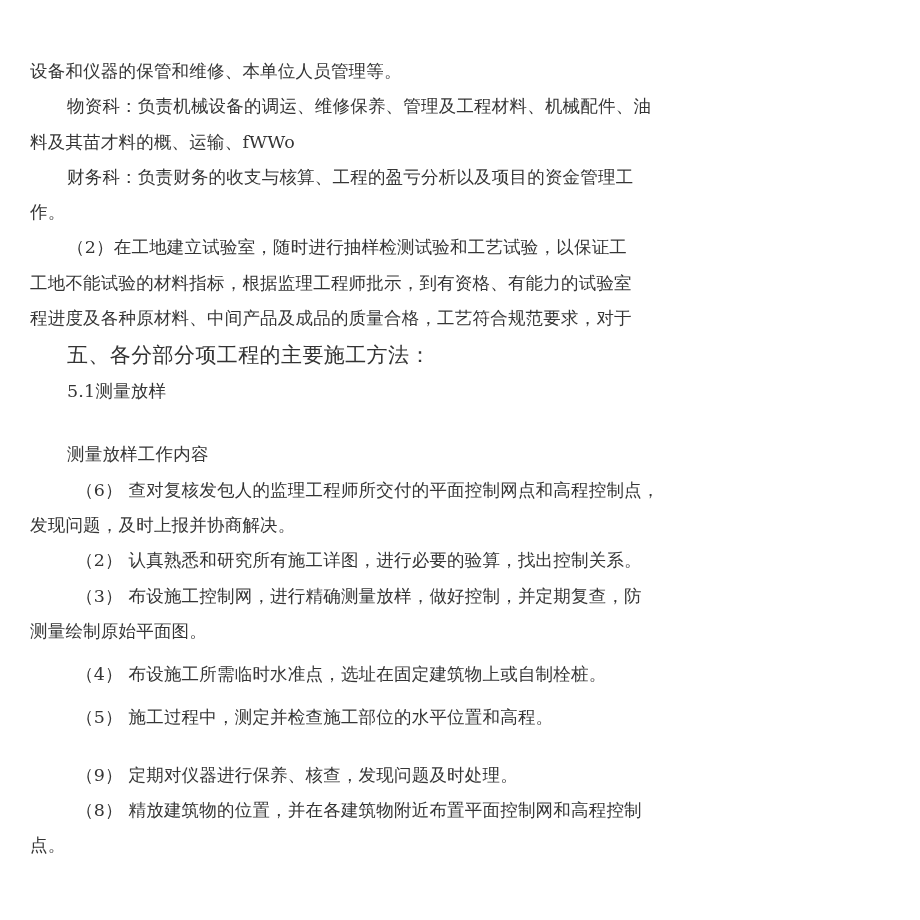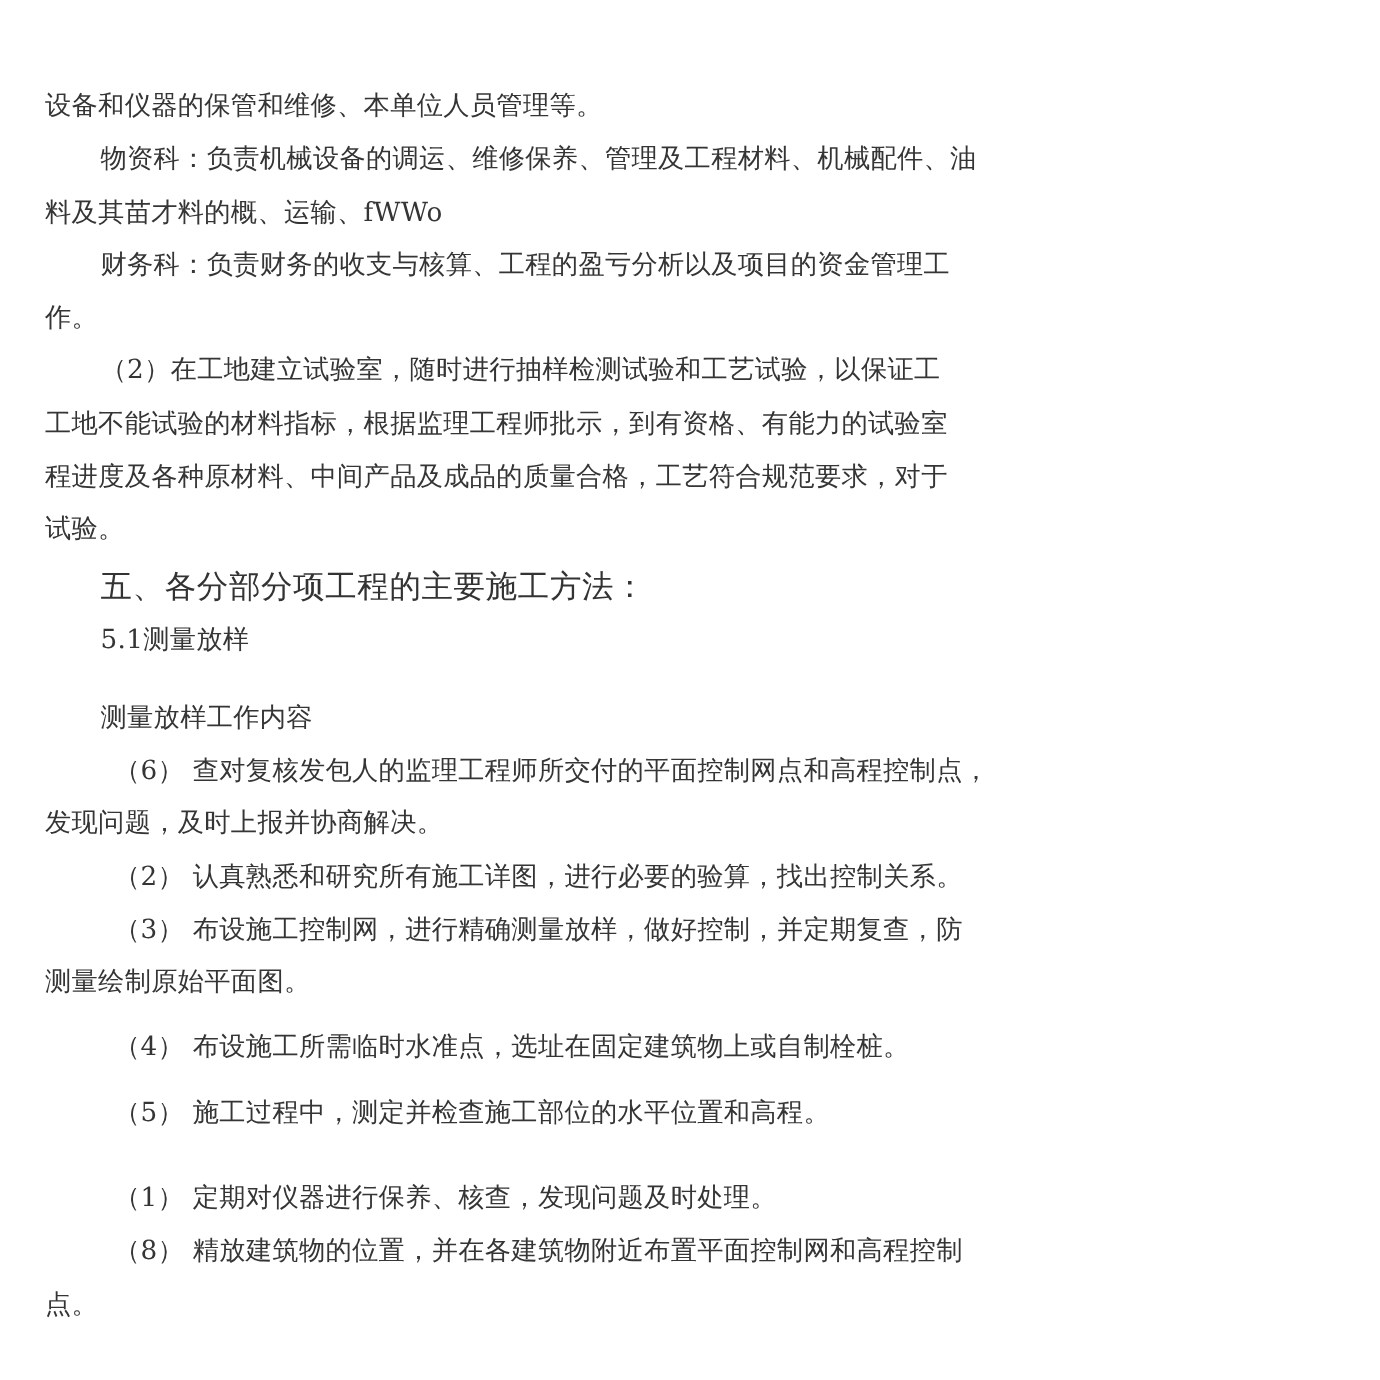--- a/index.html
+++ b/index.html
@@ -49,60 +49,59 @@
     letter-spacing: 0.4px;
   }
   
   .ln.subhead {
     padding-left: 37px;
     font-size: 17.5px;
     line-height: 34px;
   }
   
   .gap-sm { margin-top: 8px; }
-  .gap-md { margin-top: 18px; }
+  .gap-md { margin-top: 29px; }
   .gap-lg { margin-top: 22px; }
 </style>
 </head>
 <body>
 
 <div class="page">
   <div class="text-body">
 
     <div class="ln">设备和仪器的保管和维修、本单位人员管理等。</div>
 
     <div class="ln ind2">物资科：负责机械设备的调运、维修保养、管理及工程材料、机械配件、油</div>
     <div class="ln">料及其苗才料的概、运输、fWWo</div>
 
     <div class="ln ind2">财务科：负责财务的收支与核算、工程的盈亏分析以及项目的资金管理工</div>
     <div class="ln">作。</div>
 
     <div class="ln ind2">（2）在工地建立试验室，随时进行抽样检测试验和工艺试验，以保证工</div>
     <div class="ln">工地不能试验的材料指标，根据监理工程师批示，到有资格、有能力的试验室</div>
     <div class="ln">程进度及各种原材料、中间产品及成品的质量合格，工艺符合规范要求，对于</div>
-    <div class="ln">试验。</div>
 
     <div class="ln heading">五、各分部分项工程的主要施工方法：</div>
 
     <div class="ln subhead">5.1测量放样</div>
 
     <div class="ln ind2 gap-md">测量放样工作内容</div>
 
     <div class="ln ind25">（6） 查对复核发包人的监理工程师所交付的平面控制网点和高程控制点，</div>
     <div class="ln">发现问题，及时上报并协商解决。</div>
 
     <div class="ln ind25">（2） 认真熟悉和研究所有施工详图，进行必要的验算，找出控制关系。</div>
 
     <div class="ln ind25">（3） 布设施工控制网，进行精确测量放样，做好控制，并定期复查，防</div>
     <div class="ln">测量绘制原始平面图。</div>
 
     <div class="ln ind25 gap-sm">（4） 布设施工所需临时水准点，选址在固定建筑物上或自制栓桩。</div>
 
     <div class="ln ind25 gap-sm">（5） 施工过程中，测定并检查施工部位的水平位置和高程。</div>
 
-    <div class="ln ind25 gap-lg">（1） 定期对仪器进行保养、核查，发现问题及时处理。</div>
+    <div class="ln ind25 gap-lg">（9） 定期对仪器进行保养、核查，发现问题及时处理。</div>
 
 
     <div class="ln ind25">（8） 精放建筑物的位置，并在各建筑物附近布置平面控制网和高程控制</div>
     <div class="ln">点。</div>
 
   </div>
 </div>
 
 </body></html>

